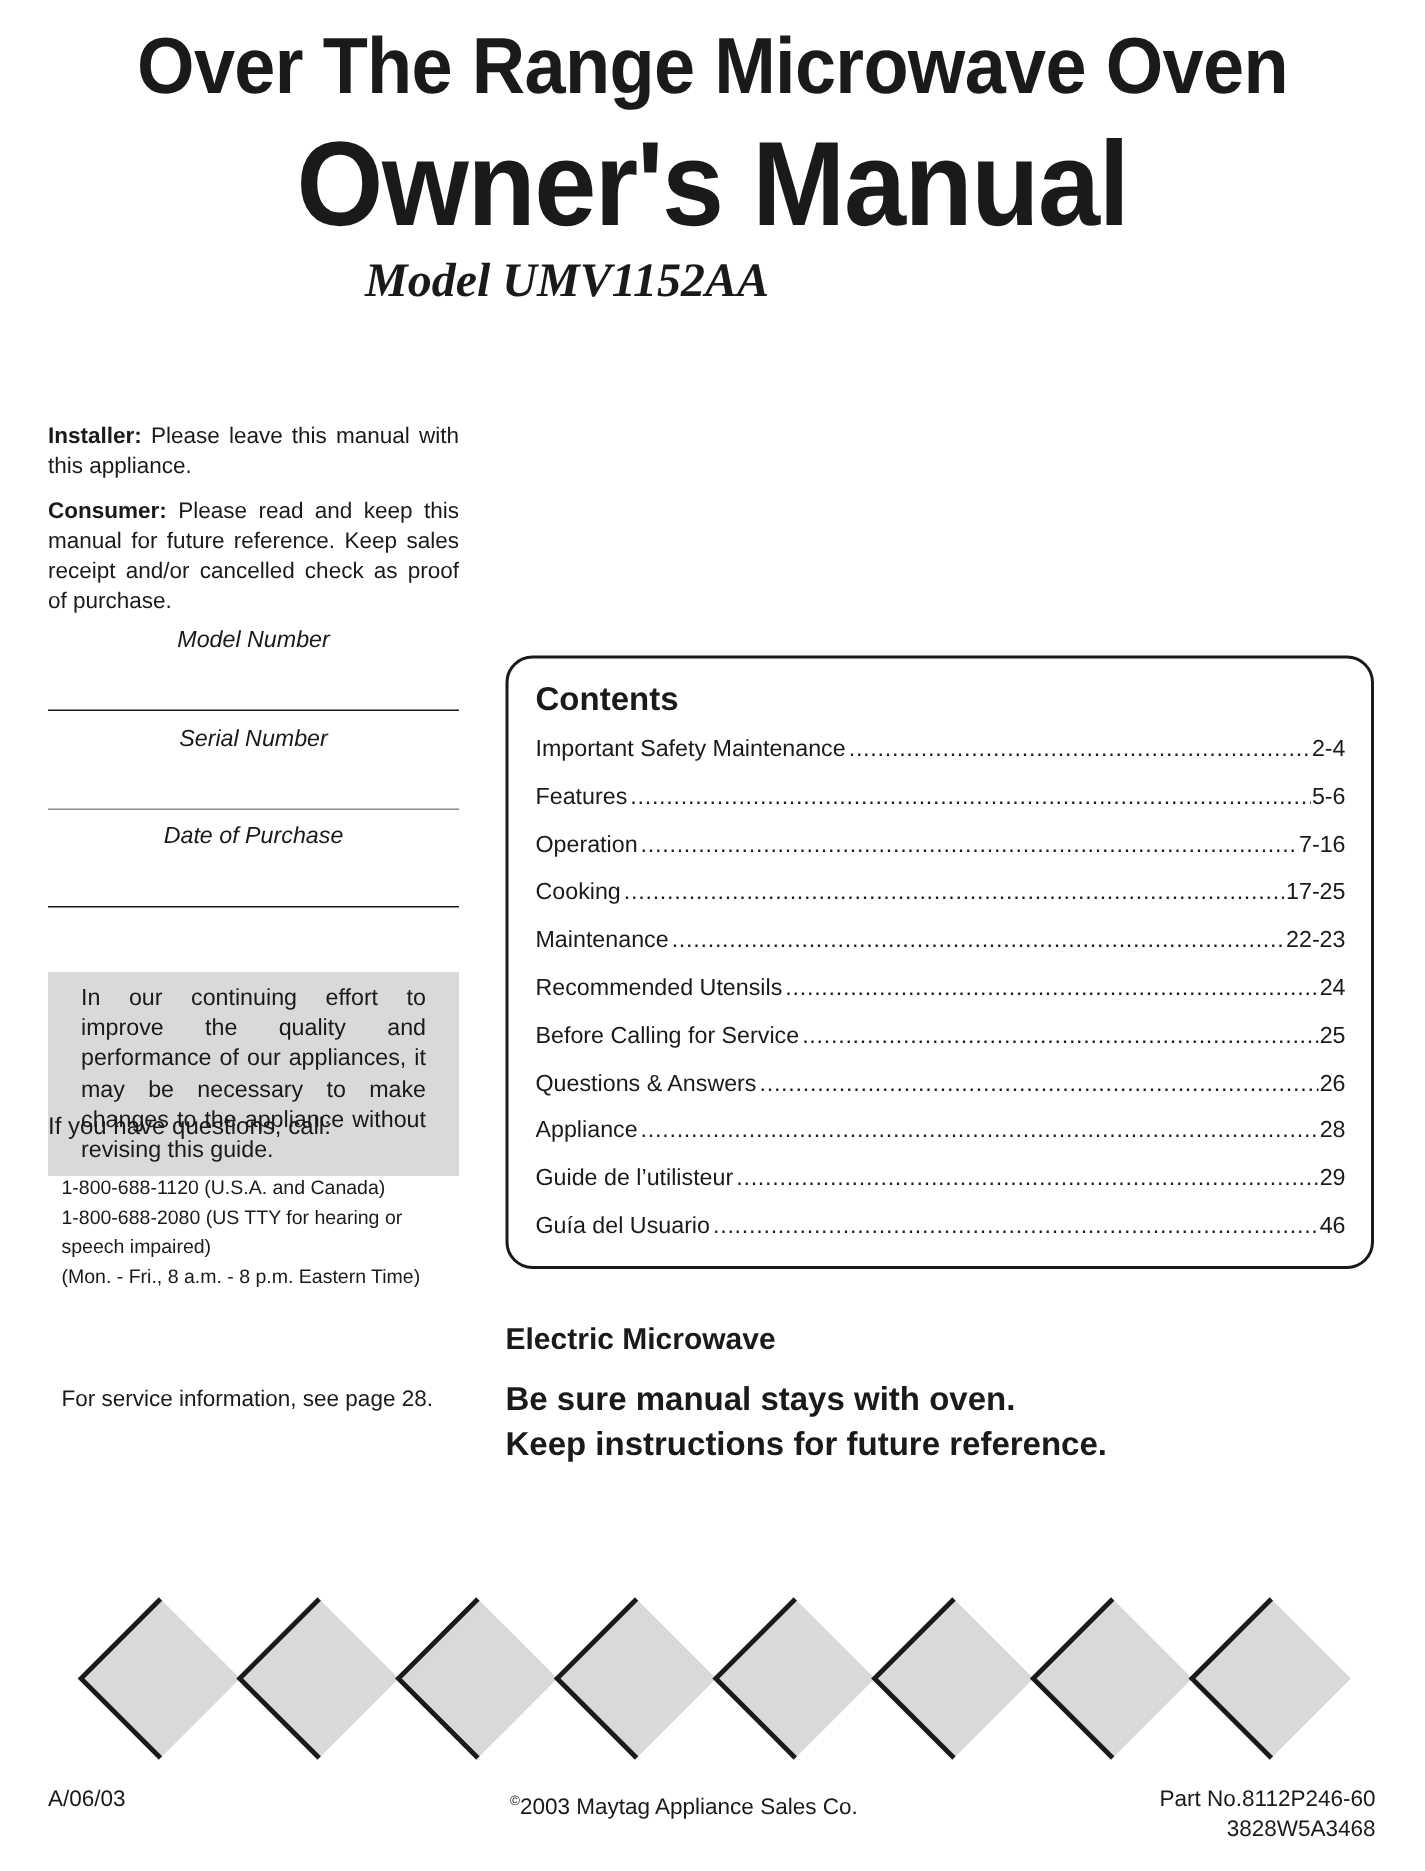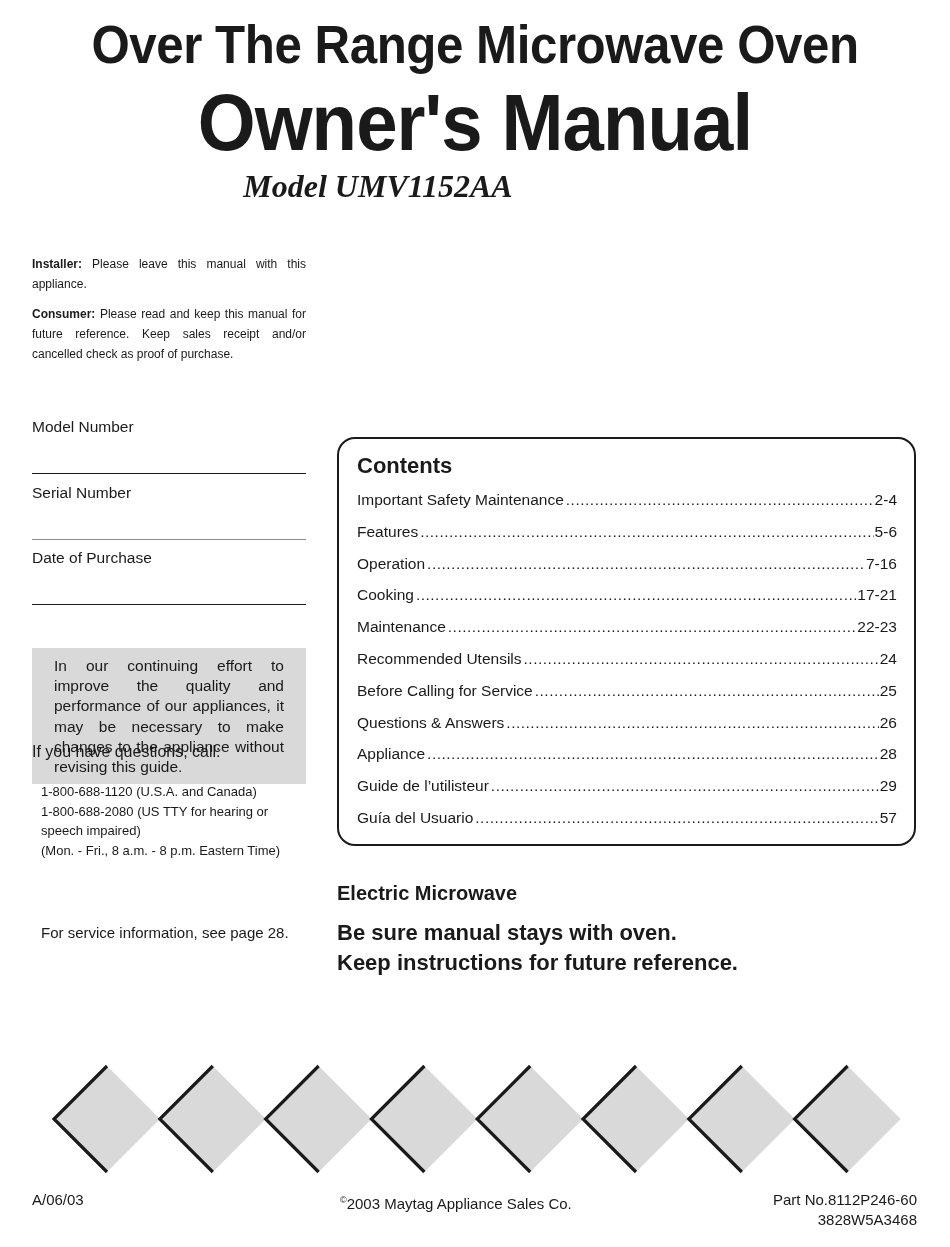--- a/index.html
+++ b/index.html
@@ -3,25 +3,25 @@
 <meta charset="utf-8">
 <style>
   html, body { margin: 0; padding: 0; background: #ffffff; }
   body { width: 950px; height: 1247px; position: relative; overflow: hidden; color: #1a1a1a; font-family: "Liberation Sans", sans-serif; }
   .abs { position: absolute; }
 
   .title1 { left: 0; width: 950px; top: 14px; text-align: center; font-size: 53px; font-weight: bold; letter-spacing: -0.5px; line-height: 62px; transform: scaleX(0.93); transform-origin: center; }
   .title2 { left: 0; width: 950px; top: 78px; text-align: center; font-size: 80px; font-weight: bold; line-height: 90px; letter-spacing: -1px; transform: scaleX(0.93); transform-origin: center; }
   .model { left: 0; width: 756px; top: 166px; text-align: center; font-family: "Liberation Serif", serif; font-style: italic; font-weight: bold; font-size: 32px; line-height: 40px; }
 
-  .leftcol { left: 32px; width: 274px; font-size: 12px; line-height: 20px; }
+  .leftcol { left: 32px; width: 274px; font-size: 15px; line-height: 20px; margin-top: 27px; }
   .para { text-align: justify; }
   .para b { font-weight: bold; }
 
-  .field-label { left: 32px; width: 274px; font-size: 15.5px; line-height: 20px; }
+  .field-label { left: 32px; width: 274px; text-align: center; font-size: 15.5px; line-height: 20px; font-style: italic; }
   .field-line { left: 32px; width: 274px; height: 0; border-top: 1.5px solid #1a1a1a; }
 
   .notice { left: 32px; top: 648px; width: 274px; height: 136px; background: #d9d9d9; box-sizing: border-box; padding: 8px 22px 0 22px; font-size: 15.5px; line-height: 20.2px; text-align: justify; }
 
   .questions { left: 32px; top: 742px; font-size: 16px; line-height: 20px; }
   .phones { left: 41px; top: 782px; width: 260px; font-size: 13px; line-height: 19.6px; }
   .svc { left: 41px; top: 923px; font-size: 15px; line-height: 20px; }
 
   .toc { left: 337px; top: 437px; width: 579px; height: 409px; box-sizing: border-box; border: 2px solid #1a1a1a; border-radius: 18px; }
   .toc-title { left: 357px; top: 452px; font-size: 22px; font-weight: bold; line-height: 28px; }
@@ -88,21 +88,21 @@
       <span class="pg">5-6</span>
     </div>
   <div class="toc-row">
       <span class="lbl">Operation</span>
       <span class="dots"></span>
       <span class="pg">7-16</span>
     </div>
   <div class="toc-row">
       <span class="lbl">Cooking</span>
       <span class="dots"></span>
-      <span class="pg">17-21</span>
+      <span class="pg">17-25</span>
     </div>
   <div class="toc-row">
       <span class="lbl">Maintenance</span>
       <span class="dots"></span>
       <span class="pg">22-23</span>
     </div>
   <div class="toc-row">
       <span class="lbl">Recommended Utensils</span>
       <span class="dots"></span>
       <span class="pg">24</span>
@@ -123,21 +123,21 @@
       <span class="pg">28</span>
     </div>
   <div class="toc-row">
       <span class="lbl">Guide de l’utilisteur</span>
       <span class="dots"></span>
       <span class="pg">29</span>
     </div>
   <div class="toc-row">
       <span class="lbl">Guía del Usuario</span>
       <span class="dots"></span>
-      <span class="pg">57</span>
+      <span class="pg">46</span>
     </div>
 </div>
 
 <div class="abs elec">Electric Microwave</div>
 <div class="abs keep">
   <div>Be sure manual stays with oven.</div>
   <div>Keep instructions for future reference.</div>
 </div>
 
 <svg class="abs diamonds" width="950" height="130" viewBox="0 0 950 130" id="diamond-svg">

